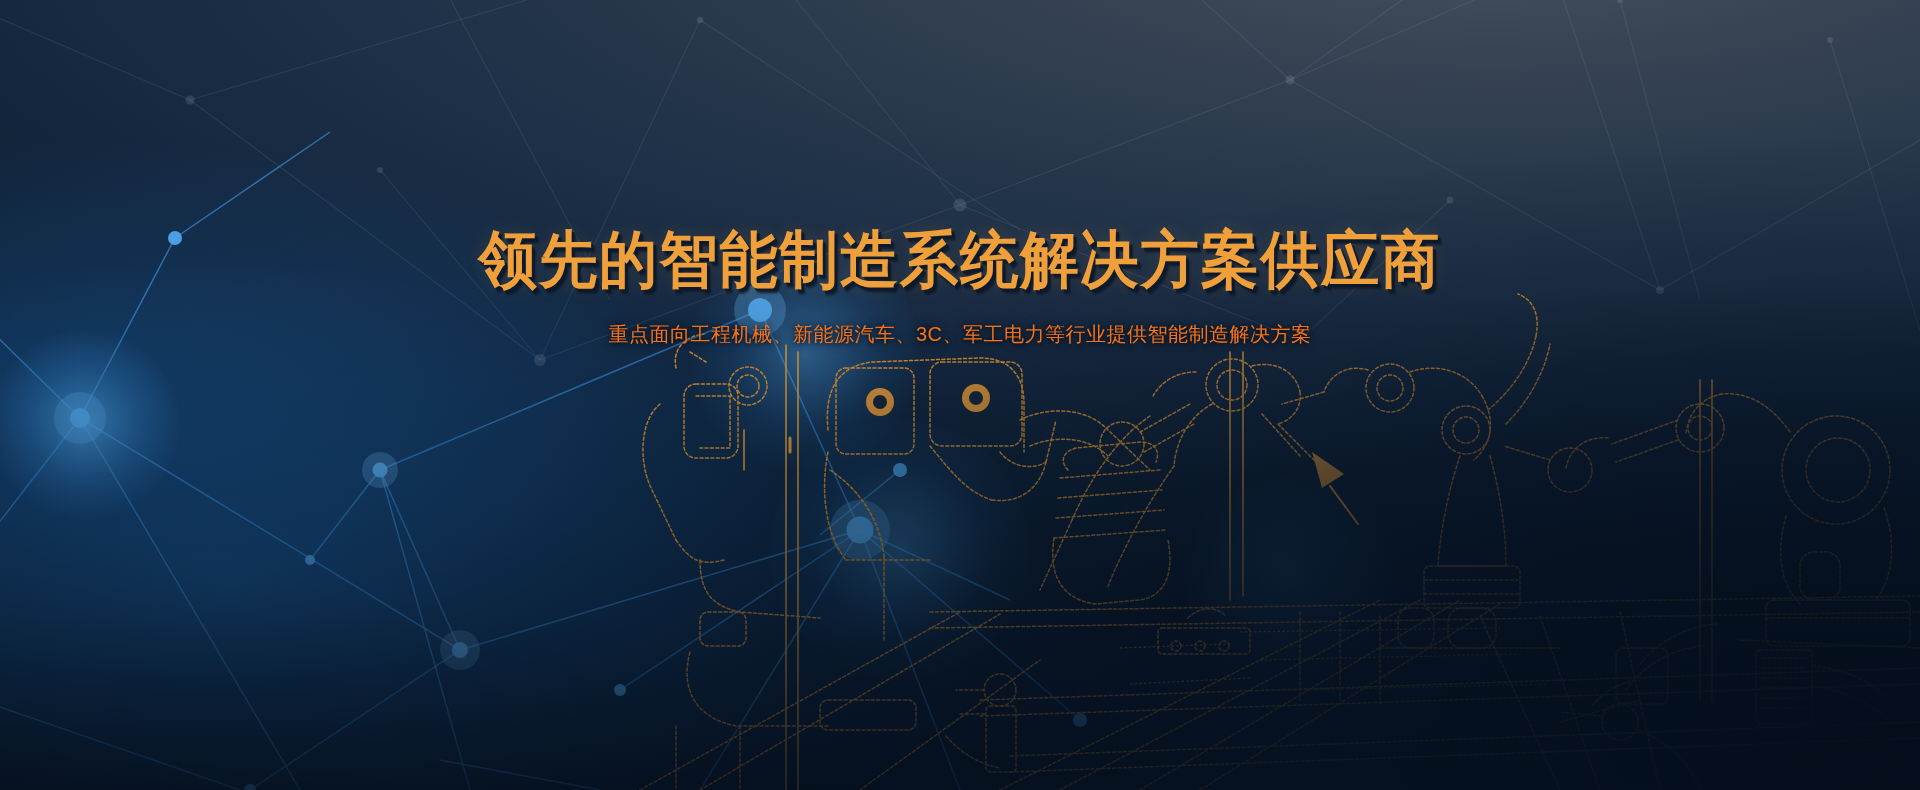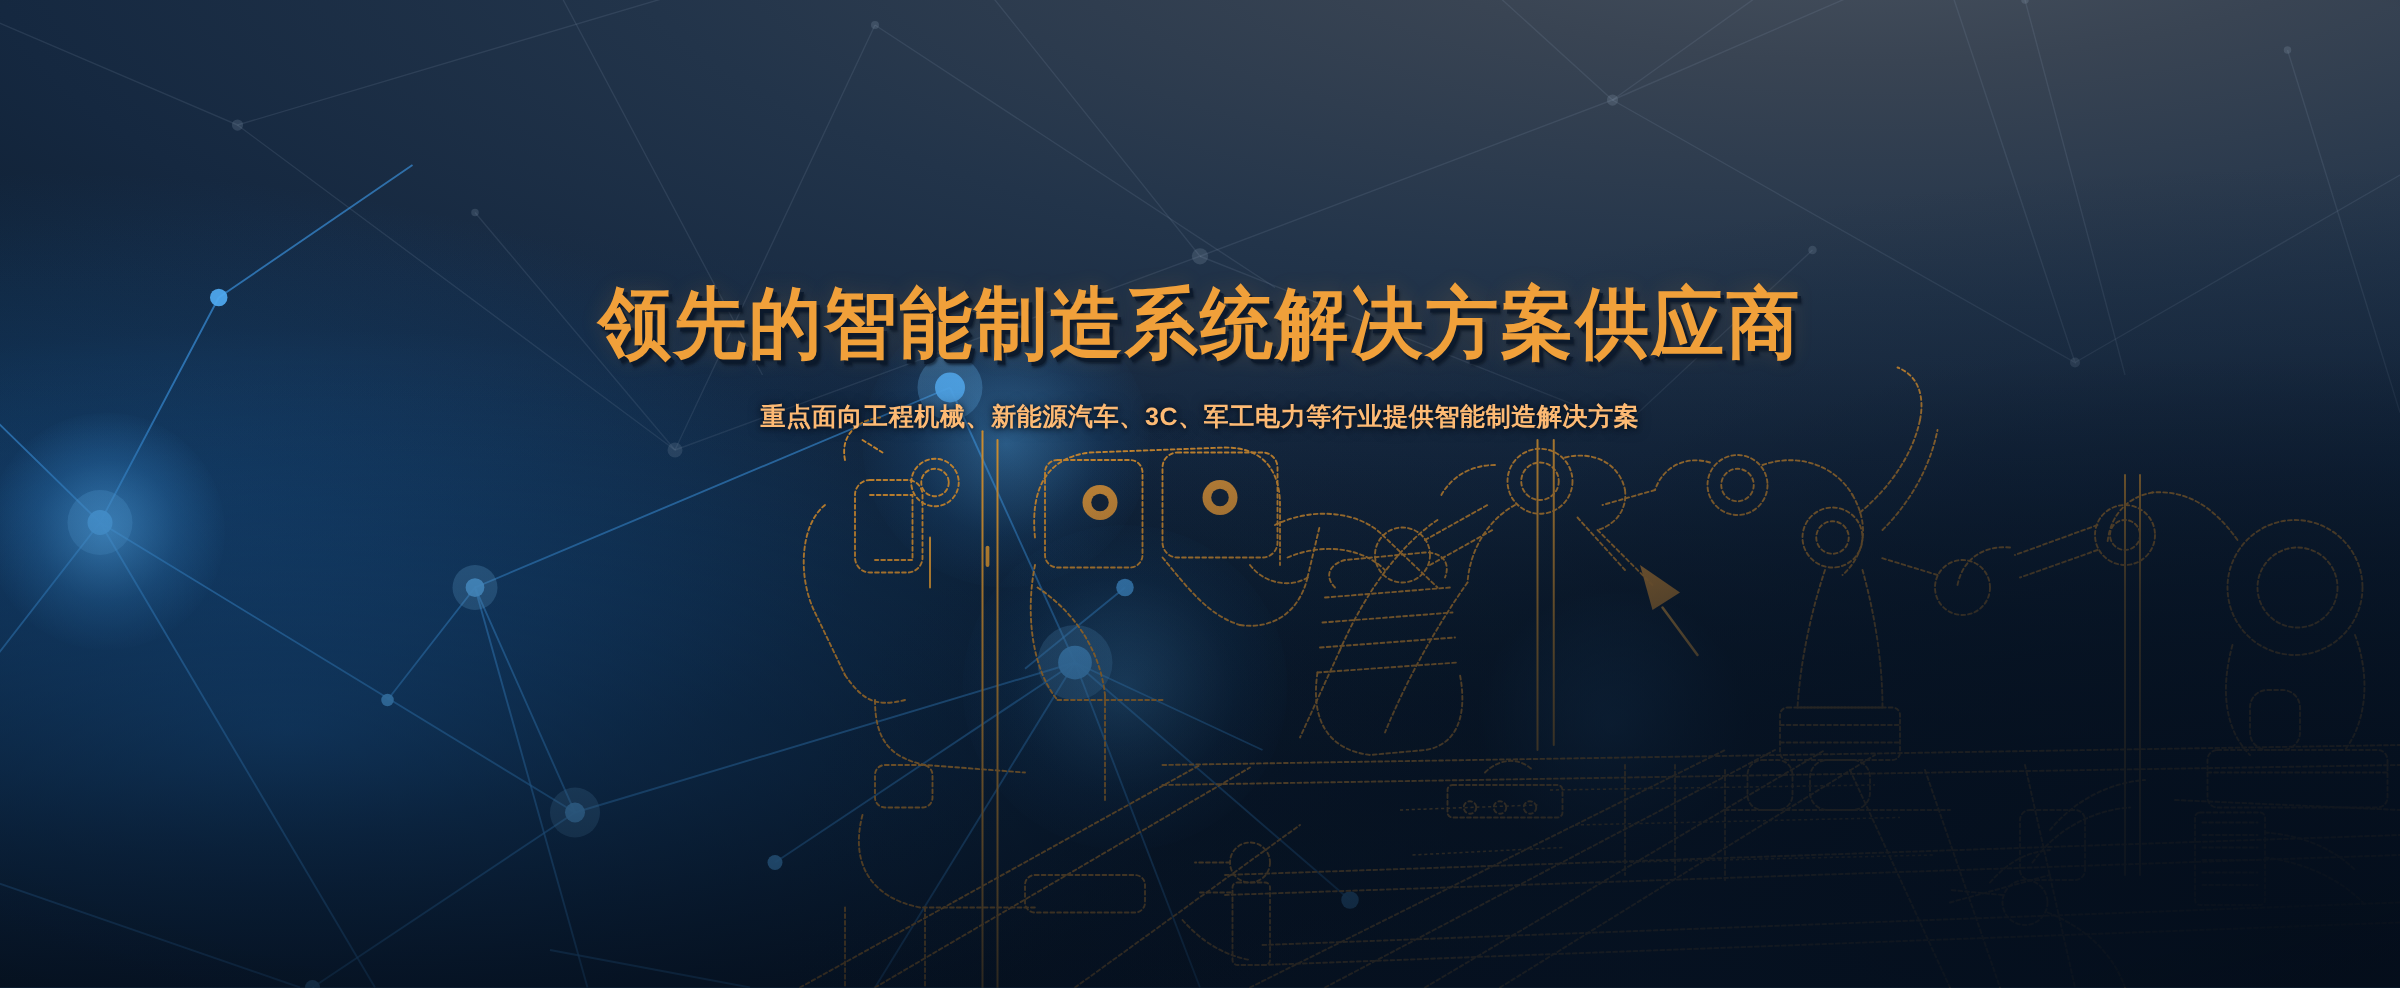--- a/index.html
+++ b/index.html
@@ -63,23 +63,23 @@
        4px 5px 2px rgba(8,18,32,.60),
        0 0 18px rgba(240,160,58,.16);
     transform:scaleX(.94);
     transform-origin:center;
     white-space:nowrap;
   }
   .subline{
     margin:28px 0 0 0;
     font-size:20px;
     line-height:1.4;
-    font-weight:bold;
+    font-weight:normal;
     letter-spacing:.5px;
-    color:#fdba74;
+    color:#f97316;
     text-shadow:0 1px 4px rgba(4,12,24,.85), 0 0 10px rgba(4,12,24,.55);
     white-space:nowrap;
     text-align:center;
   }
 
   
   .art{position:absolute;inset:0;width:1920px;height:790px;pointer-events:none;}
   .ln{fill:none;stroke:#e09a33;stroke-width:1.6;stroke-linecap:round;stroke-linejoin:round;}
   .ln-d{fill:none;stroke:#d99130;stroke-width:1.5;stroke-dasharray:3 2.4;stroke-linecap:round;}
   .ln-t{fill:none;stroke:#c98a30;stroke-width:1.2;stroke-dasharray:2.5 2.2;}

